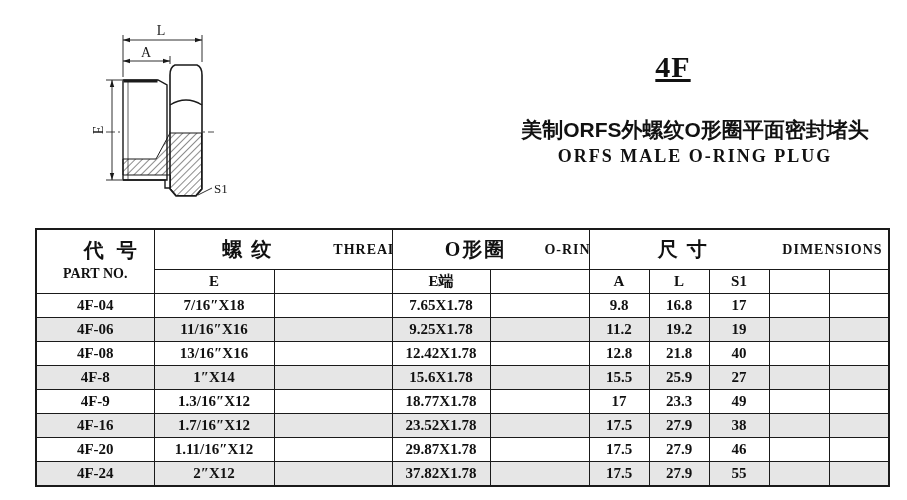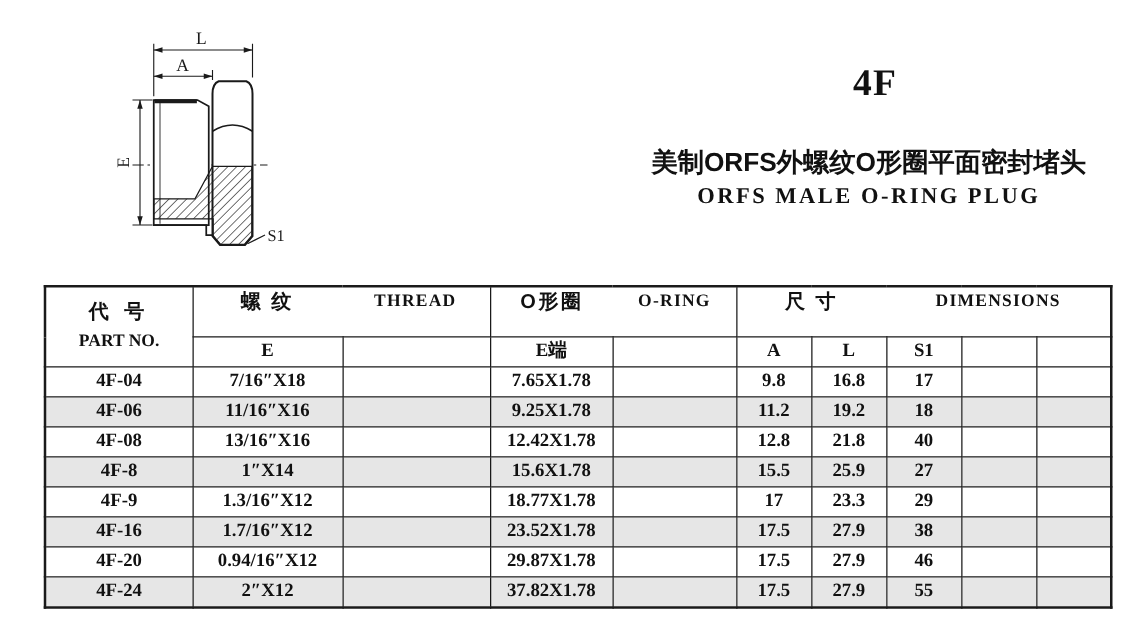--- a/index.html
+++ b/index.html
@@ -7,22 +7,22 @@
     width:907px;height:500px;position:relative;background:#ffffff;
     font-family:"Liberation Serif", serif;color:#111;overflow:hidden;
   }
   
   .drawing{position:absolute;left:88px;top:15px;width:160px;height:190px;}
   .drawing svg{width:100%;height:100%;}
   .dim-label{font-family:"Liberation Serif", serif;font-size:14px;fill:#1a1a1a;}
   .s1-label{font-family:"Liberation Serif", serif;font-size:13px;fill:#1a1a1a;}
   
   .part-code{
-    position:absolute;left:600px;top:50px;width:200px;text-align:center;
-    font-size:30px;font-weight:bold;letter-spacing:1px;
+    position:absolute;left:573px;top:50px;width:200px;text-align:center;
+    font-size:30px;font-weight:bold;letter-spacing:1px;text-decoration:underline;
   }
   .title-zh{
     position:absolute;left:470px;top:116px;width:450px;text-align:center;
     font-size:21px;font-weight:bold;font-family:"Liberation Sans", sans-serif;
   }
   .title-en{
     position:absolute;left:470px;top:146px;width:450px;text-align:center;
     font-size:18px;font-weight:bold;letter-spacing:2px;
     font-family:"Liberation Serif", serif;
   }
@@ -32,23 +32,23 @@
     border-collapse:collapse;table-layout:fixed;width:853px;
     font-family:"Liberation Serif", serif;
   }
   .spec-table th,.spec-table td{
     border:1px solid #1a1a1a;padding:0;text-align:center;vertical-align:middle;
     font-size:15px;font-weight:bold;height:23px;line-height:23px;
     white-space:nowrap;overflow:hidden;
   }
   .spec-table{border:2px solid #1a1a1a;}
   .spec-table th{font-size:15px;}
-  .spec-table .zh-head{font-family:Liberation Sans, sans-serif;font-size:16px;letter-spacing:2px;}
+  .spec-table .zh-head{font-family:Liberation Serif, serif;font-size:20px;letter-spacing:2px;margin-left:34px;}
   .spec-table .en-head{font-size:14px;letter-spacing:1px;}
-  .group-head{display:flex;height:39px;}
+  .group-head{display:flex;align-items:center;height:39px;}
   .group-head span{display:block;line-height:23px;}
   .g-half span{flex:0 0 50%;}
   .g-dims .g-zh{flex:0 0 40%;}
   .g-dims .g-en{flex:0 0 60%;}
   .partno-cell div{line-height:24px;height:24px;font-size:15px;}
   .partno-cell .zh-head{letter-spacing:4px;}
   .partno-cell .en-head{letter-spacing:0;}
   .spec-table tbody tr:nth-child(even){background:#e6e6e6;}
   .spec-table tbody tr:nth-child(odd){background:#ffffff;}
 </style>
@@ -168,21 +168,21 @@
     <td></td>
   </tr>
       <tr>
     <td>4F-06</td>
     <td>11/16″X16</td>
     <td></td>
     <td>9.25X1.78</td>
     <td></td>
     <td>11.2</td>
     <td>19.2</td>
-    <td>18</td>
+    <td>19</td>
     <td></td>
     <td></td>
   </tr>
       <tr>
     <td>4F-08</td>
     <td>13/16″X16</td>
     <td></td>
     <td>12.42X1.78</td>
     <td></td>
     <td>12.8</td>
@@ -204,39 +204,39 @@
     <td></td>
   </tr>
       <tr>
     <td>4F-9</td>
     <td>1.3/16″X12</td>
     <td></td>
     <td>18.77X1.78</td>
     <td></td>
     <td>17</td>
     <td>23.3</td>
-    <td>29</td>
+    <td>49</td>
     <td></td>
     <td></td>
   </tr>
       <tr>
     <td>4F-16</td>
     <td>1.7/16″X12</td>
     <td></td>
     <td>23.52X1.78</td>
     <td></td>
     <td>17.5</td>
     <td>27.9</td>
     <td>38</td>
     <td></td>
     <td></td>
   </tr>
       <tr>
     <td>4F-20</td>
-    <td>0.94/16″X12</td>
+    <td>1.11/16″X12</td>
     <td></td>
     <td>29.87X1.78</td>
     <td></td>
     <td>17.5</td>
     <td>27.9</td>
     <td>46</td>
     <td></td>
     <td></td>
   </tr>
       <tr>

